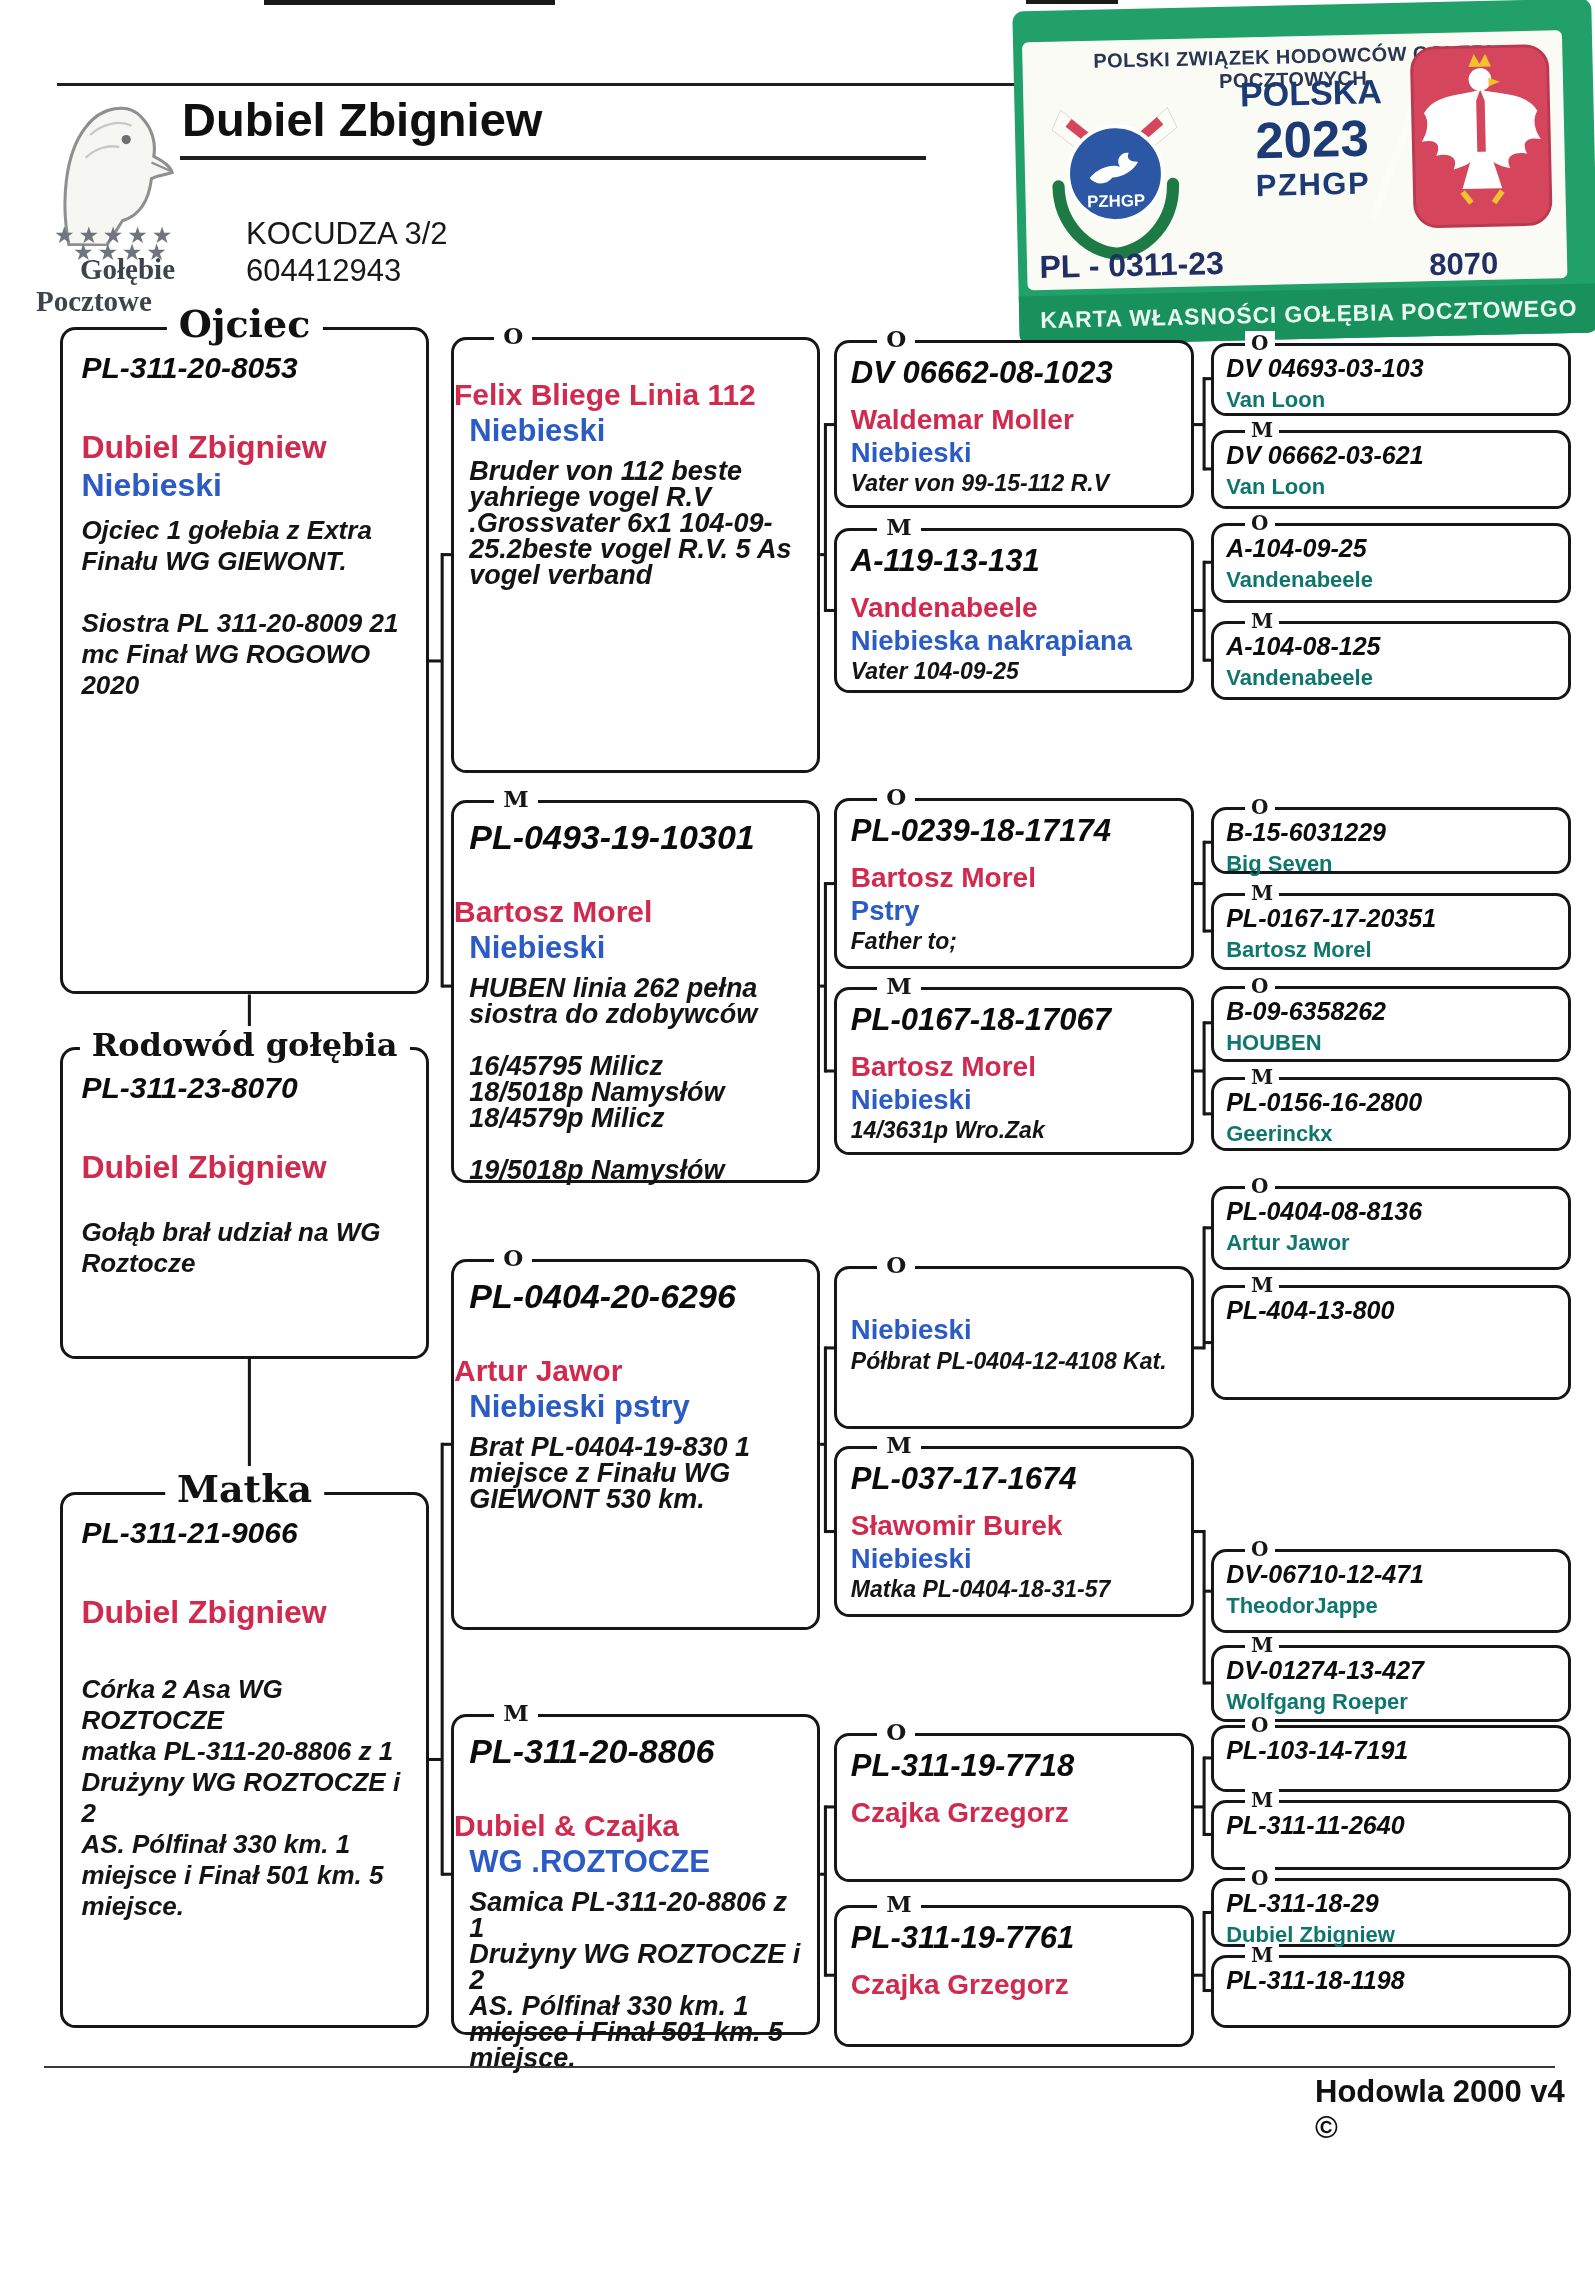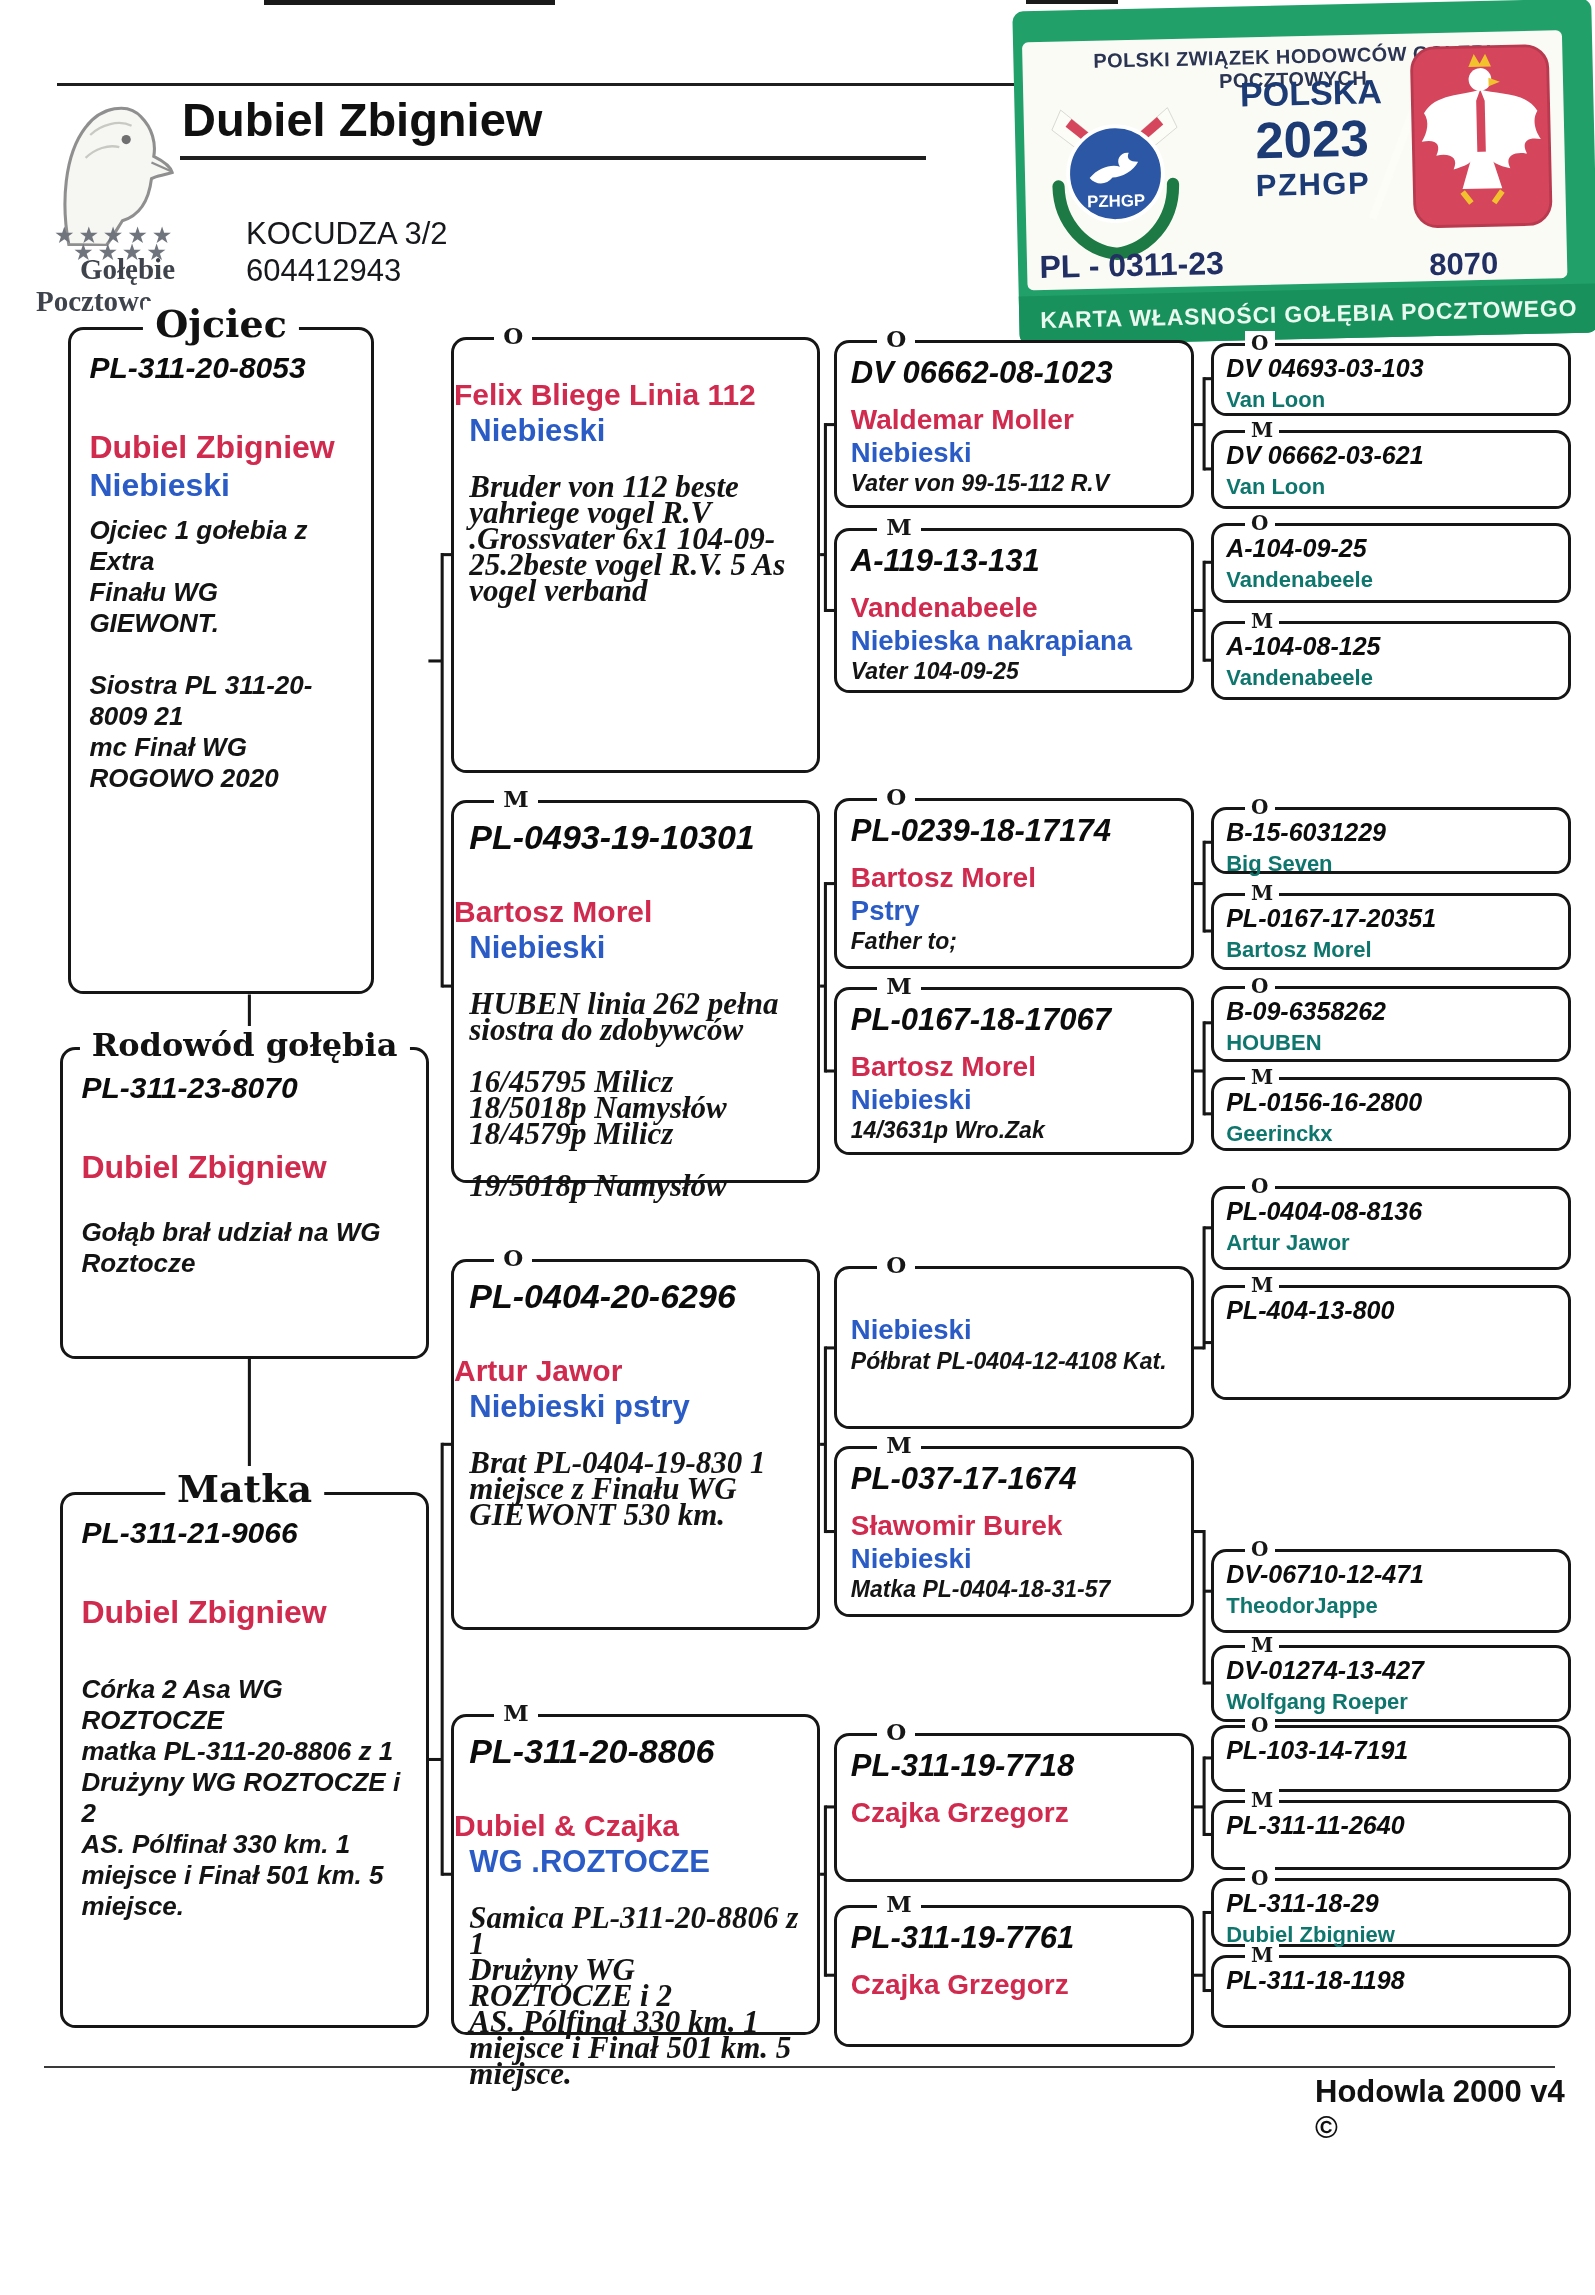--- a/index.html
+++ b/index.html
@@ -26,21 +26,21 @@
   
   .g1 .ring {font-size:30px;line-height:41px;padding:17px 18.4px 0;}
   .g1 .bname{font-size:32px;line-height:38px;padding:0 18.4px;margin-top:40px;}
   .g1 .bcolor{font-size:32px;line-height:38px;padding:0 18.4px;}
   .g1 .binfo{font-size:26px;line-height:31px;padding:0 18.4px;margin-top:10.7px;}
   .subject-box .binfo{margin-top:31px;}
   .mother-box  .binfo{margin-top:43px;}
   .g2 .ring {font-size:34px;line-height:40px;padding:13.8px 15.3px 0;}
   .g2 .bname{font-size:30px;line-height:36px;padding:0 0;margin-top:37px;}
   .g2 .bcolor{font-size:31px;line-height:36px;padding:0 15.3px;}
-  .g2 .binfo{font-size:31px;line-height:26px;padding:0 15.3px;margin-top:25px;font-family:Liberation Serif, serif;}
+  .g2 .binfo{font-size:27px;line-height:26px;padding:0 15.3px;margin-top:9px;}
   .g3 .ring {font-size:31px;line-height:37px;padding:10.7px 13.8px 0;}
   .g3 .bname{font-size:28px;line-height:34px;padding:0 13.8px;margin-top:12.2px;}
   .g3 .bcolor{font-size:27.5px;line-height:32px;padding:0 13.8px;}
   .g3 .binfo{font-size:23px;line-height:27.5px;padding:0 13.8px;margin-top:1.5px;}
   .g4 .ring {font-size:25px;line-height:31px;padding:6.9px 12.2px 0;}
   .g4 .bname{font-size:22px;line-height:24.5px;padding:0 12.2px;margin-top:3.8px;}
   
   #breeder-title{position:absolute;left:182px;top:92px;font-size:47px;font-weight:700;color:#101010;}
   .rule{position:absolute;background:#1f1f1f;}
   #addr,#phone{position:absolute;left:246px;font-size:31px;color:#16181c;}
@@ -189,21 +189,21 @@
         <line x1="1574" y1="2296" x2="1574" y2="2400"></line>
       <line x1="1574" y1="2298" x2="1585" y2="2298"></line>
         <line x1="1574" y1="2398" x2="1585" y2="2398"></line>
       <line x1="1560" y1="2582" x2="1574" y2="2582"></line>
         <line x1="1574" y1="2498" x2="1574" y2="2604"></line>
       <line x1="1574" y1="2500" x2="1585" y2="2500"></line>
         <line x1="1574" y1="2602" x2="1585" y2="2602"></line>
     </g>
   </svg>
 
-  <div class="pbox g1" style="left:68px;top:327px;width:306px;height:667px;">
+  <div class="pbox g1" style="left:60px;top:327px;width:369px;height:667px;">
     <span class="boxtitle">Ojciec</span>
     <div class="ring">PL-311-20-8053</div>
     <div class="bname">Dubiel Zbigniew</div>
     <div class="bcolor">Niebieski</div>
     <div class="binfo">Ojciec 1 gołebia z Extra
 Finału WG GIEWONT.
 
 Siostra PL 311-20-8009  21
 mc Finał WG ROGOWO 2020</div>
   </div>

